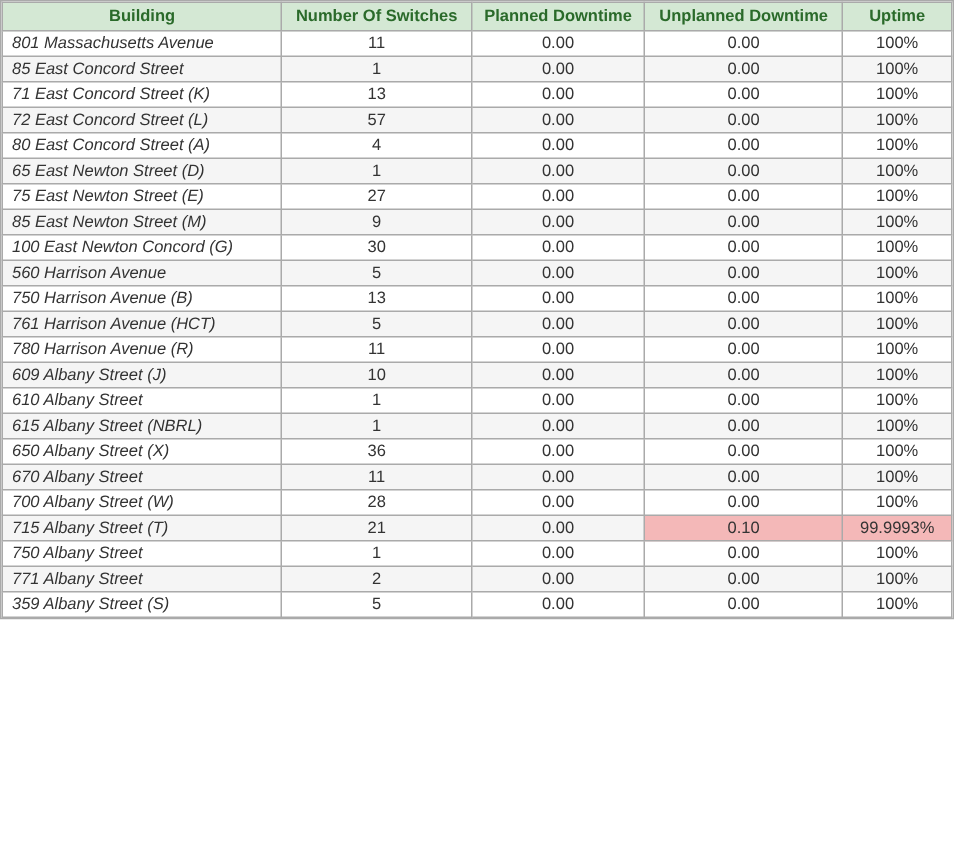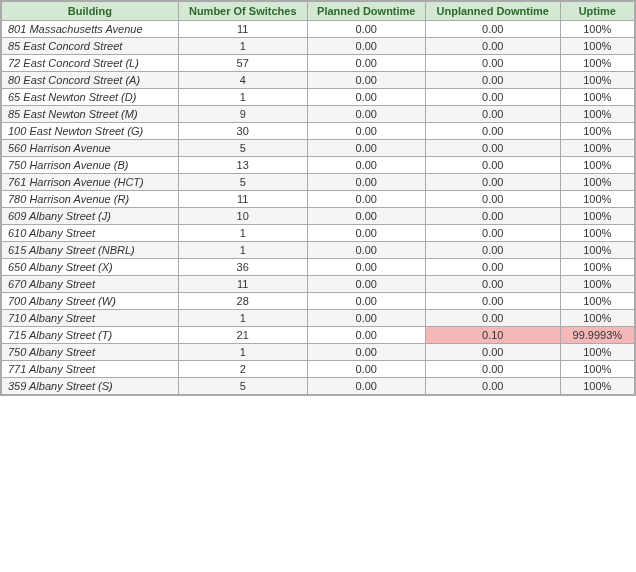--- a/index.html
+++ b/index.html
@@ -78,20 +78,27 @@
           <td>100%</td>
         </tr>
         <tr>
           <td>85 East Concord Street</td>
           <td>1</td>
           <td>0.00</td>
           <td>0.00</td>
           <td>100%</td>
         </tr>
         <tr>
+          <td>71 East Concord Street (K)</td>
+          <td>13</td>
+          <td>0.00</td>
+          <td>0.00</td>
+          <td>100%</td>
+        </tr>
+        <tr>
           <td>72 East Concord Street (L)</td>
           <td>57</td>
           <td>0.00</td>
           <td>0.00</td>
           <td>100%</td>
         </tr>
         <tr>
           <td>80 East Concord Street (A)</td>
           <td>4</td>
           <td>0.00</td>
@@ -99,28 +106,35 @@
           <td>100%</td>
         </tr>
         <tr>
           <td>65 East Newton Street (D)</td>
           <td>1</td>
           <td>0.00</td>
           <td>0.00</td>
           <td>100%</td>
         </tr>
         <tr>
+          <td>75 East Newton Street (E)</td>
+          <td>27</td>
+          <td>0.00</td>
+          <td>0.00</td>
+          <td>100%</td>
+        </tr>
+        <tr>
           <td>85 East Newton Street (M)</td>
           <td>9</td>
           <td>0.00</td>
           <td>0.00</td>
           <td>100%</td>
         </tr>
         <tr>
-          <td>100 East Newton Street (G)</td>
+          <td>100 East Newton Concord (G)</td>
           <td>30</td>
           <td>0.00</td>
           <td>0.00</td>
           <td>100%</td>
         </tr>
         <tr>
           <td>560 Harrison Avenue</td>
           <td>5</td>
           <td>0.00</td>
           <td>0.00</td>
@@ -178,27 +192,20 @@
         <tr>
           <td>670 Albany Street</td>
           <td>11</td>
           <td>0.00</td>
           <td>0.00</td>
           <td>100%</td>
         </tr>
         <tr>
           <td>700 Albany Street (W)</td>
           <td>28</td>
-          <td>0.00</td>
-          <td>0.00</td>
-          <td>100%</td>
-        </tr>
-        <tr>
-          <td>710 Albany Street</td>
-          <td>1</td>
           <td>0.00</td>
           <td>0.00</td>
           <td>100%</td>
         </tr>
         <tr>
           <td>715 Albany Street (T)</td>
           <td>21</td>
           <td>0.00</td>
           <td class="highlight-red">0.10</td>
           <td class="highlight-pink">99.9993%</td>

